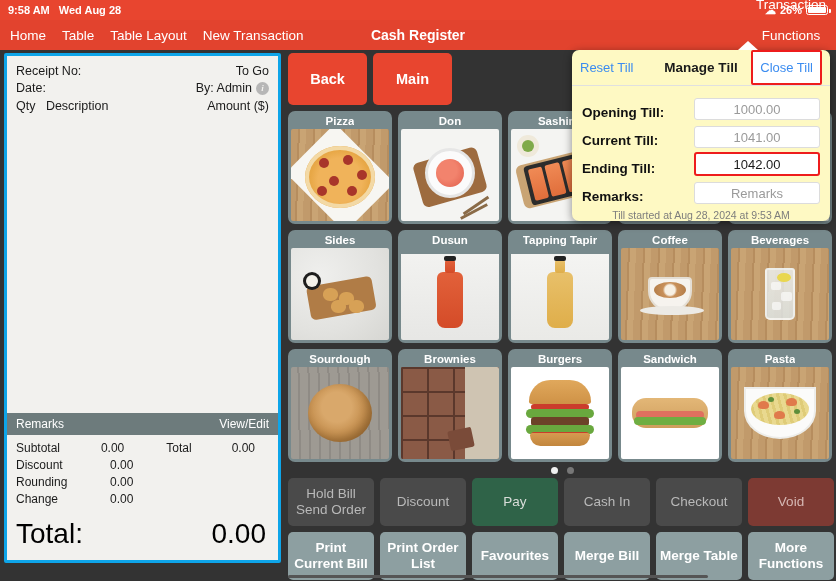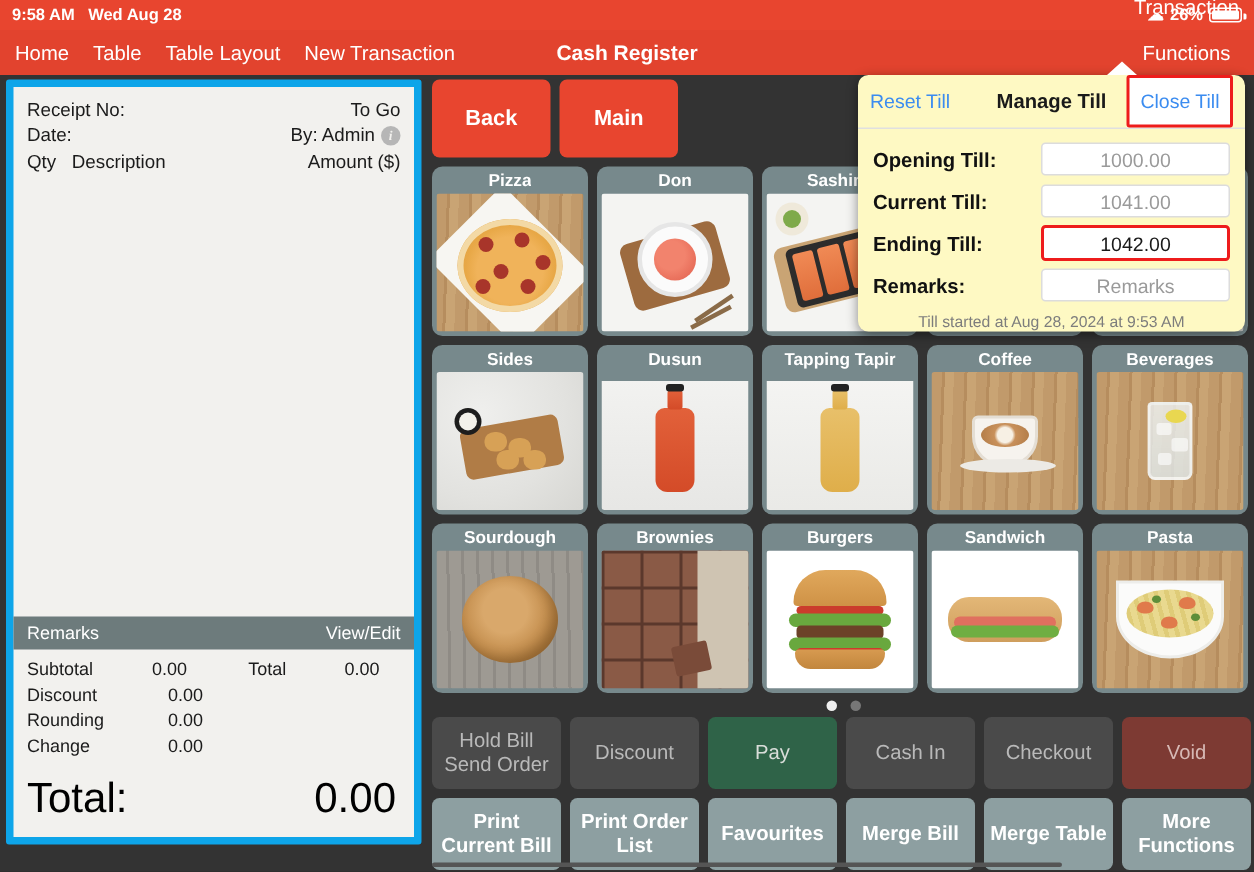--- a/index.html
+++ b/index.html
@@ -42,21 +42,21 @@
   .nav-right { margin-left: auto; display: flex; gap: 16px; align-items: center; flex-direction: column; }
   .nav-item { color: #ffffff; white-space: nowrap; cursor: pointer; }
   .nav-title {
     position: absolute; left: 0; right: 0; text-align: center;
     font-weight: bold; font-size: 14px; pointer-events: none;
   }
 
   
   .receipt {
     position: absolute; left: 4px; top: 53px; width: 277px; height: 510px;
-    background: #f2f1ee; border: 5px solid #0ea5e9; border-radius: 2px;
+    background: #f2f1ee; border: 3px solid #0ea5e9; border-radius: 2px;
     display: flex; flex-direction: column;
   }
   .rc-head { padding: 7px 9px 0 9px; font-size: 12.5px; color: #1b1b1b; }
   .rc-row { display: flex; justify-content: space-between; align-items: center; line-height: 17px; }
   .rc-row .r { display: flex; align-items: center; gap: 4px; }
   .info-icon {
     width: 13px; height: 13px; border-radius: 50%; background: #b6b6b6;
     color: #f2f1ee; font-size: 9px; font-weight: bold; font-style: italic;
     display: inline-flex; align-items: center; justify-content: center;
     font-family: "Liberation Serif", serif;
@@ -148,21 +148,21 @@
   .pu-title {
     position: absolute; left: 0; right: 0; text-align: center;
     font-size: 13.5px; font-weight: bold; color: #1a1a1a; pointer-events: none;
   }
   .pu-close {
     margin-left: auto; color: #3b8cf0; font-size: 13px; cursor: pointer;
     border: 2px solid #ee1c1c; padding: 8px 7px; border-radius: 2px;
     position: relative; z-index: 2; background: #ffffff;
   }
   .pu-body { padding: 6px 10px 0 10px; }
-  .pu-line { display: flex; align-items: center; height: 28px; }
+  .pu-line { display: flex; align-items: flex-end; height: 28px; }
   .pu-label { width: 112px; font-size: 13.5px; font-weight: bold; color: #111111; }
   .pu-field {
     flex: 1; height: 22px; border: 1px solid #dcdcdc; border-radius: 3px;
     background: #ffffff; color: #9a9a9a; font-size: 13px;
     display: flex; align-items: center; justify-content: center;
     font-family: "Liberation Sans", sans-serif;
   }
   .pu-field.active {
     border: 2px solid #ee1c1c; color: #1a1a1a; height: 24px;
   }

